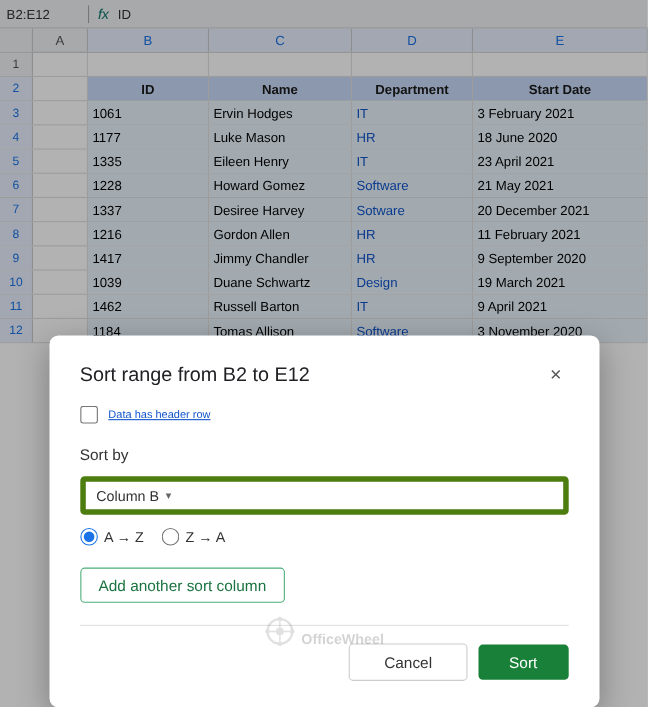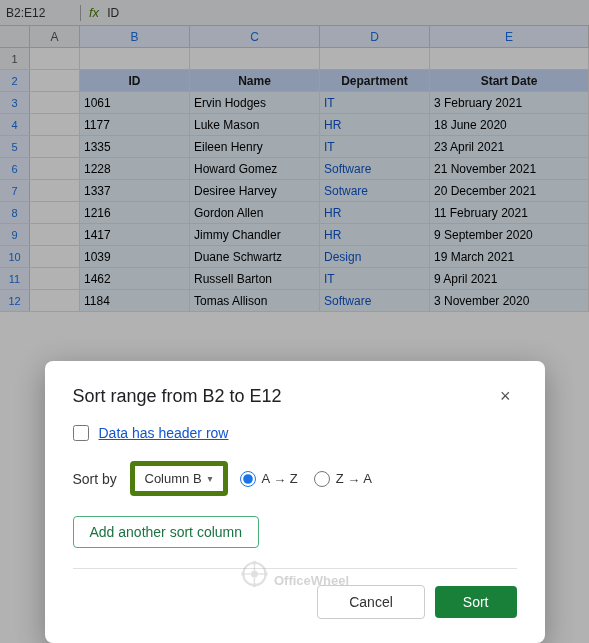--- a/index.html
+++ b/index.html
@@ -38,21 +38,21 @@
       color: #333;
       font-weight: 500;
     }
     .cell-ref-divider {
       width: 1px;
       height: 16px;
       background: #aaa;
     }
     .fx-icon {
       font-style: italic;
-      color: #4d7c0f;
+      color: #0f766e;
       font-size: 13px;
       padding: 0 4px;
       text-align: right;
     }
     .formula-value {
       font-size: 12px;
       color: #333;
     }
 
     
@@ -185,35 +185,35 @@
       gap: 10px;
       margin-bottom: 20px;
     }
     .checkbox-input {
       width: 16px;
       height: 16px;
       cursor: pointer;
       accent-color: #1a73e8;
     }
     .checkbox-label {
-      font-size: 14px;
+      font-size: 10px;
       color: #1155cc;
       text-decoration: underline;
       cursor: pointer;
     }
     .cursor-hand {
       cursor: pointer;
     }
 
     
     .sort-by-row {
       display: flex;
-      align-items: center;
       gap: 12px;
       margin-bottom: 20px;
+      flex-direction: column;
     }
     .sort-by-label {
       font-size: 14px;
       color: #333;
       min-width: 45px;
     }
     .sort-column-select {
       border: 5px solid #4d7c0f;
       border-radius: 4px;
       padding: 5px 10px;
@@ -385,21 +385,21 @@
       <div class="cell cell-c highlighted">Eileen Henry</div>
       <div class="cell cell-d highlighted dept-it">IT</div>
       <div class="cell cell-e highlighted">23 April 2021</div>
     </div>
     <div class="sheet-row">
       <div class="row-num selected">6</div>
       <div class="cell cell-a"></div>
       <div class="cell cell-b highlighted">1228</div>
       <div class="cell cell-c highlighted">Howard Gomez</div>
       <div class="cell cell-d highlighted dept-soft">Software</div>
-      <div class="cell cell-e highlighted">21 November 2021</div>
+      <div class="cell cell-e highlighted">21 May 2021</div>
     </div>
     <div class="sheet-row">
       <div class="row-num selected">7</div>
       <div class="cell cell-a"></div>
       <div class="cell cell-b highlighted">1337</div>
       <div class="cell cell-c highlighted">Desiree Harvey</div>
       <div class="cell cell-d highlighted dept-soft">Sotware</div>
       <div class="cell cell-e highlighted">20 December 2021</div>
     </div>
     <div class="sheet-row">

